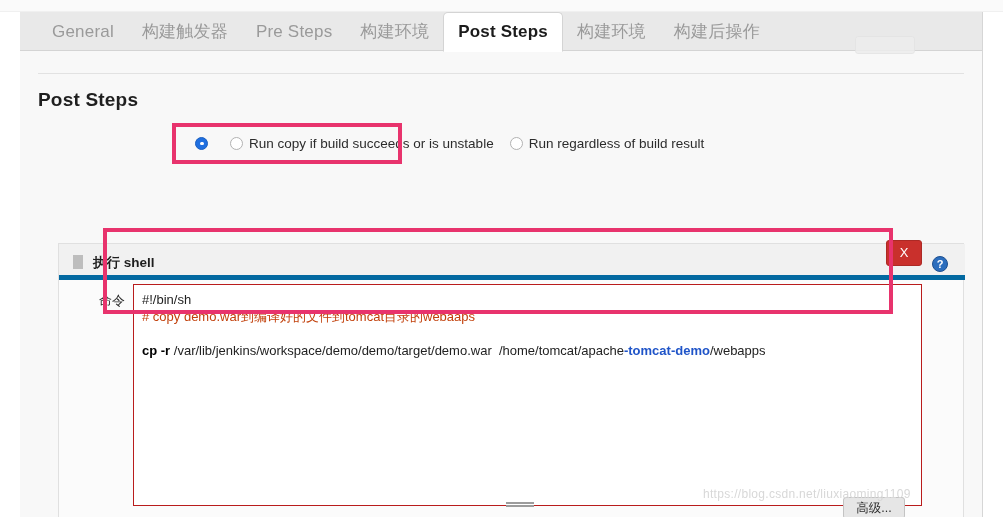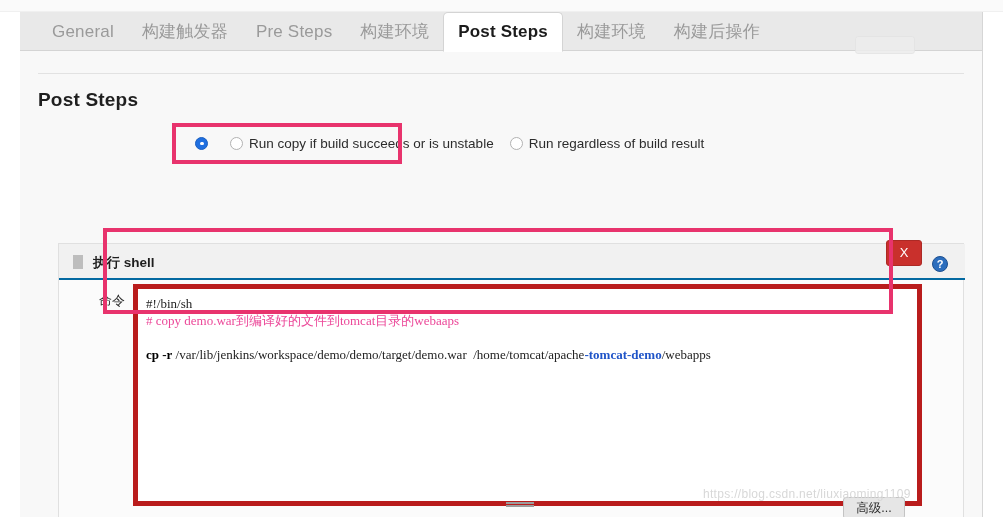--- a/index.html
+++ b/index.html
@@ -168,21 +168,21 @@
     width: 906px; height: 274px;
     background: #fbfbfb;
     border: 1px solid #e0e0e0;
     border-bottom: none;
   }
   .builder-header {
     position: absolute;
     left: 0; top: 0;
     width: 906px; height: 36px;
     background: #f1f1f1;
-    border-bottom: 2px solid #0369a1;
+    border-bottom: 5px solid #0369a1;
   }
   .grip-icon {
     position: absolute;
     left: 14px; top: 11px;
     width: 10px; height: 14px;
     cursor: move;
   }
   .grip-icon i {
     position: absolute;
     width: 1.5px; height: 1.5px;
@@ -230,32 +230,32 @@
     position: absolute;
     left: 40px; top: 48px;
     font-size: 13px;
     color: #2a2a2a;
   }
   .cmd-area {
     position: absolute;
     left: 74px; top: 40px;
     width: 789px; height: 222px;
     background: #ffffff;
-    border: 5px solid #b91c1c;
+    border: 1px solid #b91c1c;
     overflow: hidden;
-    font-family: Liberation Serif, serif;
+    font-family: Liberation Sans, sans-serif;
     font-size: 13px;
     line-height: 17px;
     padding: 6px 8px;
     color: #2b2b2b;
     white-space: pre;
     cursor: text;
   }
   .code-line { white-space: pre; }
-  .c-comment { color: #ec4899; }
+  .c-comment { color: #c2410c; }
   .c-keyword { color: #000000; font-weight: bold; }
   .c-sel { color: #1f54c8; font-weight: bold; }
   .c-plain { color: #222222; }
 
   .resize-grip {
     position: absolute;
     left: 486px; top: 451px;
     width: 28px; height: 7px;
     z-index: 5;
   }

